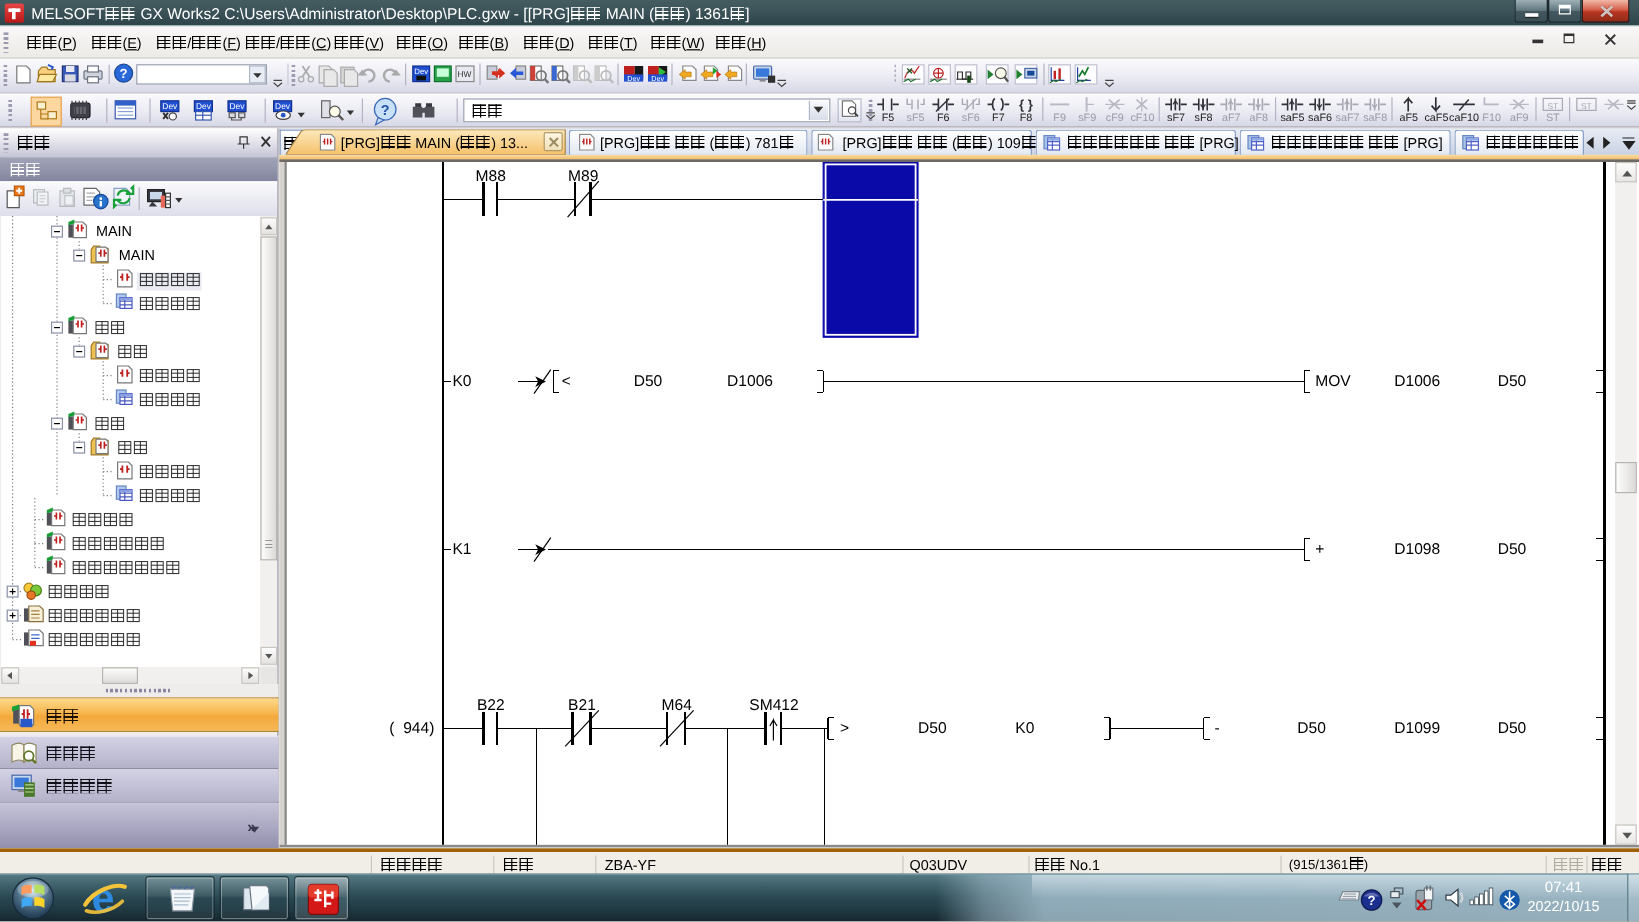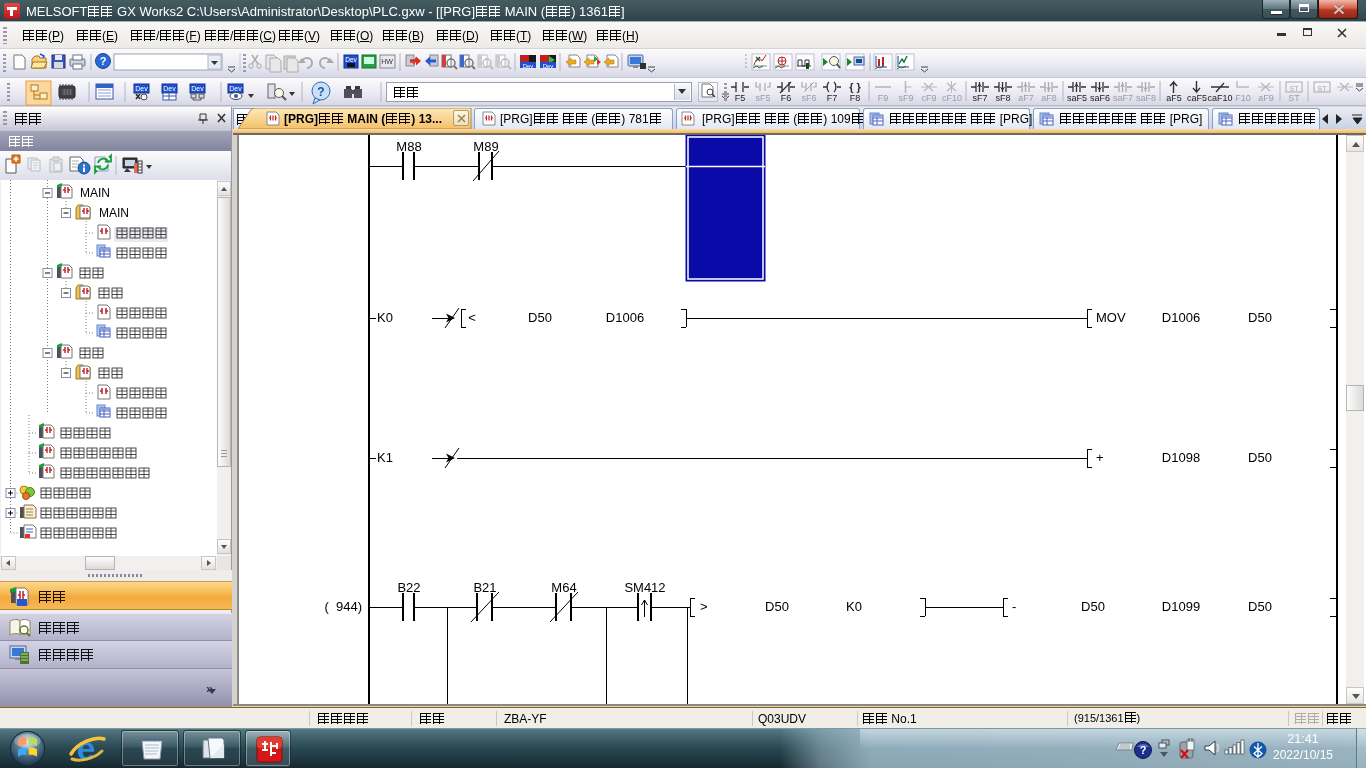--- a/index.html
+++ b/index.html
@@ -347,21 +347,21 @@
           <stop offset="0" stop-color="#fde9bc"></stop>
           <stop offset="1" stop-color="#f5c06a"></stop>
         </linearGradient>
       </defs>
     </svg>
 </div>
 <svg class="abs" style="left:266px;top:111px" width="14" height="15" viewBox="0 0 14 15">
     <path d="M1 1h9l3 3v10H1z" fill="#fff" stroke="#888"></path>
     <path d="M3 7h1.5M9.5 7h1.5M4.5 4.5v5M9.5 4.5v5M7 4.5v5" stroke="#c02020" stroke-width="1.2"></path>
   </svg>
-<div class="abs" style="left:284px;top:112px;font-size:12px;font-weight:bold;white-space:nowrap">[PRG]<span class="c"></span><span class="c"></span> MAIN (<span class="c"></span><span class="c"></span>) 13...</div>
+<div class="abs" style="left:284px;top:112px;font-size:12px;font-weight:normal;white-space:nowrap">[PRG]<span class="c"></span><span class="c"></span> MAIN (<span class="c"></span><span class="c"></span>) 13...</div>
 <div class="abs" style="left:453px;top:110px;width:16px;height:16px;background:linear-gradient(#fdf6e4,#f0e0b8);border:1px solid #b09c6c;border-radius:2px">
     <svg class="abs" style="left:3px;top:3px" width="9" height="9" viewBox="0 0 9 9">
       <path d="M1 1l7 7M8 1l-7 7" stroke="#9a8a60" stroke-width="1.7"></path>
     </svg>
   </div>
 <div class="abs" style="left:474px;top:108px;width:199px;height:21px;background:linear-gradient(#ffffff,#e2e8f2);border:1px solid #8aa0c8;border-bottom:none;border-radius:3px 3px 0 0"></div>
 <svg class="abs" style="left:482px;top:111px" width="14" height="15" viewBox="0 0 14 15">
     <path d="M1 1h9l3 3v10H1z" fill="#fff" stroke="#888"></path>
     <path d="M3 7h1.5M9.5 7h1.5M4.5 4.5v5M9.5 4.5v5M7 4.5v5" stroke="#c02020" stroke-width="1.2"></path>
   </svg>
@@ -982,21 +982,21 @@
       <rect x="7" y="14" width="6" height="2" fill="#888"></rect>
       <rect x="12" y="8" width="9" height="12" fill="#487828"></rect>
       <path d="M13 10h7M13 13h7M13 16h7" stroke="#b8d8a0"></path>
     </svg>
  <span style="position:absolute;left:38px;top:7px;font-size:13px;color:#101018;font-weight:bold"><span class="c b"></span><span class="c b"></span><span class="c b"></span><span class="c b"></span></span>
 </div>
 <div class="abs" style="left:0;top:669px;width:232px;height:38px;background:linear-gradient(#c6c4d8,#928fae)">
  <div class="abs" style="left:206px;top:12px;color:#3a3850;font-size:13px;font-weight:bold">»</div>
  <div class="abs" style="left:208px;top:20px;width:0;height:0;border-left:4px solid transparent;border-right:4px solid transparent;border-top:5px solid #3a3850"></div>
 </div>
-<div class="abs" style="left:0;top:707px;width:1366px;height:21px;background:#f1eee7;border-top:1px solid #a16207">
+<div class="abs" style="left:0;top:707px;width:1366px;height:21px;background:#f1eee7;border-top:3px solid #a16207">
     <div class="abs" style="left:309px;top:3px;width:1px;height:15px;background:#cbc8c0"></div>
     <div class="abs" style="left:411px;top:3px;width:1px;height:15px;background:#cbc8c0"></div>
     <div class="abs" style="left:496px;top:3px;width:1px;height:15px;background:#cbc8c0"></div>
     <div class="abs" style="left:752px;top:3px;width:1px;height:15px;background:#cbc8c0"></div>
     <div class="abs" style="left:857px;top:3px;width:1px;height:15px;background:#cbc8c0"></div>
     <div class="abs" style="left:1067px;top:3px;width:1px;height:15px;background:#cbc8c0"></div>
     <div class="abs" style="left:1288px;top:3px;width:1px;height:15px;background:#cbc8c0"></div>
     <div class="abs" style="left:1322px;top:3px;width:1px;height:15px;background:#cbc8c0"></div>
     <div class="abs" style="left:317px;top:4px;font-size:12px;color:#000;white-space:nowrap"><span class="c"></span><span class="c"></span><span class="c"></span><span class="c"></span></div>
     <div class="abs" style="left:419px;top:4px;font-size:12px;color:#000;white-space:nowrap"><span class="c"></span><span class="c"></span></div>
@@ -1090,15 +1090,15 @@
   <rect x="4" y="7.5" width="3" height="6.5" fill="#fff"></rect>
   <rect x="8" y="5" width="3" height="9" fill="#fff"></rect>
   <rect x="12" y="2.5" width="3" height="11.5" fill="#fff"></rect>
   <rect x="16" y="0" width="3" height="14" fill="#fff"></rect>
  </g>
  <g transform="translate(138,7)">
   <circle cx="8" cy="9" r="8.5" fill="#1457a8"></circle>
   <path d="M8 2v14l4-3.5-8-7m8 0l-8 7 4 3.5" stroke="#fff" fill="none" stroke-width="1.3"></path>
  </g>
 </svg>
-<div class="abs" style="left:1272px;top:732px;width:62px;height:15px;color:#fff;font-size:12.5px;text-align:center">21:41</div>
+<div class="abs" style="left:1272px;top:732px;width:62px;height:15px;color:#fff;font-size:12.5px;text-align:center">07:41</div>
 <div class="abs" style="left:1266px;top:748px;width:74px;height:15px;color:#fff;font-size:12px;text-align:center">2022/10/15</div>
 <div class="abs" style="left:1356px;top:728px;width:1px;height:40px;background:#5a7a84"></div>
 <div class="abs" style="left:1357px;top:728px;width:9px;height:40px;background:linear-gradient(rgba(255,255,255,.18),rgba(255,255,255,.05))"></div>
 </body></html>

